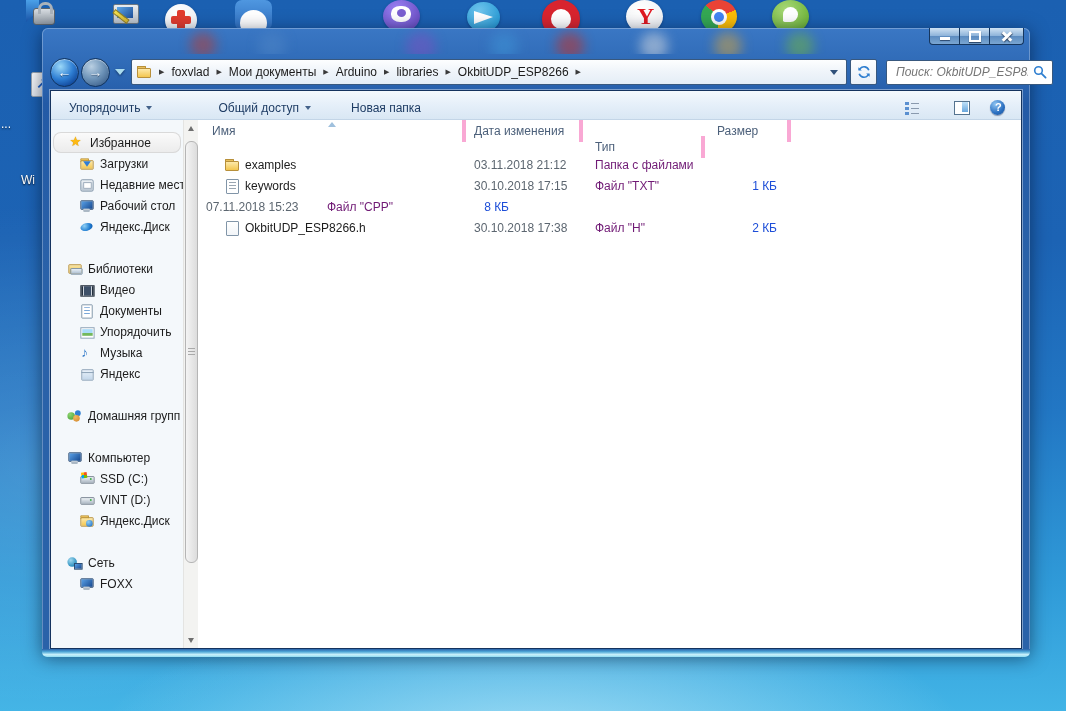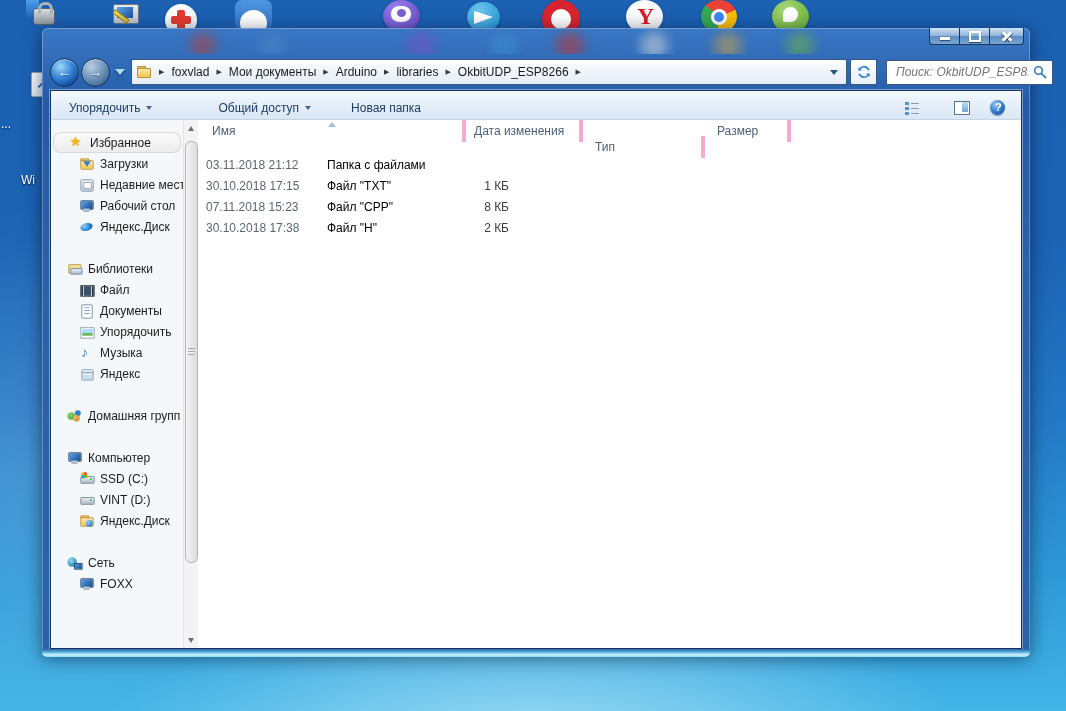--- a/index.html
+++ b/index.html
@@ -158,22 +158,22 @@
   .fh-date{width:117px;padding-left:8px;box-sizing:border-box;}
   .fh-type{width:122px;padding-left:12px;box-sizing:border-box;margin-top:32px;}
   .fh-size{width:86px;padding-left:12px;box-sizing:border-box;}
   .sortmark{position:absolute;left:130px;top:2px;width:0;height:0;border-left:4px solid transparent;border-right:4px solid transparent;border-bottom:5px solid #9fc0dd;}
   .frows{padding-top:12px;}
   .frow{display:flex;height:21px;align-items:center;font-size:12px;cursor:pointer;}
   .fc{box-sizing:border-box;white-space:nowrap;overflow:hidden;}
   .fc-name{width:268px;padding-left:26px;display:flex;align-items:center;color:#1c1c1c;}
   .fc-name .ic{margin-right:5px;}
   .fc-date{width:117px;padding-left:8px;color:#5c6670;}
-  .fc-type{width:122px;padding-left:12px;color:#000000;}
-  .fc-size{width:86px;padding-right:14px;text-align:right;color:#404040;}
+  .fc-type{width:122px;padding-left:12px;color:#701a75;}
+  .fc-size{width:86px;padding-right:14px;text-align:right;color:#1d4ed8;}
 
   
   .statusbar{height:48px;flex:none;background:linear-gradient(180deg,#f7fbfd,#e9f2fa);border-top:1px solid #d5e2ef;display:flex;align-items:flex-start;position:relative;}
   .bigfolder{position:absolute;left:8px;top:2px;width:48px;height:42px;}
   .bigfolder::before{content:"";position:absolute;left:1px;top:0;width:20px;height:9px;background:linear-gradient(180deg,#f3d98c,#e3b64e);border:1px solid #a8842f;border-bottom:none;border-radius:2px 2px 0 0;}
   .bigfolder::after{content:"";position:absolute;left:1px;top:6px;width:43px;height:33px;background:linear-gradient(105deg,#fbe89c 0%,#f3cf6a 55%,#d9a93f 100%);border:1px solid #a8842f;border-radius:2px;box-shadow:inset 1px 1px 0 rgba(255,255,255,.6),2px 2px 3px rgba(90,70,20,.25);}
   .statustext{margin:10px 0 0 102px;font-size:12px;color:#41536b;}
 
   
   .winbottom{height:8px;border-radius:0 0 5px 5px;background:linear-gradient(180deg,#2a62a9 0%,#4fa8d8 35%,#c9f1fb 70%,#8fdcf2 100%);}
@@ -325,21 +325,21 @@
               <span class="ic ic-saucer"></span>
               <span>Яндекс.Диск</span>
             </div>
           <div class="sgap"></div>
           <div class="srow head">
               <span class="ic ic-shelf"></span>
               <span>Библиотеки</span>
             </div>
           <div class="srow item">
               <span class="ic ic-film"></span>
-              <span>Файл</span>
+              <span>Видео</span>
             </div>
           <div class="srow item">
               <span class="ic ic-doc"></span>
               <span>Документы</span>
             </div>
           <div class="srow item">
               <span class="ic ic-pic"></span>
               <span>Упорядочить</span>
             </div>
           <div class="srow item">
@@ -410,35 +410,47 @@
               </div>
             <div class="fh fh-type">
                 <span>Тип</span>
               </div>
             <div class="fh fh-size">
                 <span>Размер</span>
               </div>
           </div>
           <div class="frows">
             <div class="frow">
+              <div class="fc fc-name">
+                  <span class="ic ic-folder"></span>
+                  <span>examples</span>
+                </div>
               <div class="fc fc-date">03.11.2018 21:12</div>
               <div class="fc fc-type">Папка с файлами</div>
               <div class="fc fc-size"></div>
             </div>
             <div class="frow">
+              <div class="fc fc-name">
+                  <span class="ic ic-txt"></span>
+                  <span>keywords</span>
+                </div>
               <div class="fc fc-date">30.10.2018 17:15</div>
               <div class="fc fc-type">Файл "TXT"</div>
               <div class="fc fc-size">1 КБ</div>
             </div>
             <div class="frow">
               <div class="fc fc-date">07.11.2018 15:23</div>
               <div class="fc fc-type">Файл "CPP"</div>
               <div class="fc fc-size">8 КБ</div>
             </div>
             <div class="frow">
+              <div class="fc fc-name">
+                  <span class="ic ic-page"></span>
+                  <span>OkbitUDP_ESP8266.h</span>
+                </div>
               <div class="fc fc-date">30.10.2018 17:38</div>
               <div class="fc fc-type">Файл "H"</div>
               <div class="fc fc-size">2 КБ</div>
             </div>
           </div>
         </div>
       </div>
 
     </div>
 

